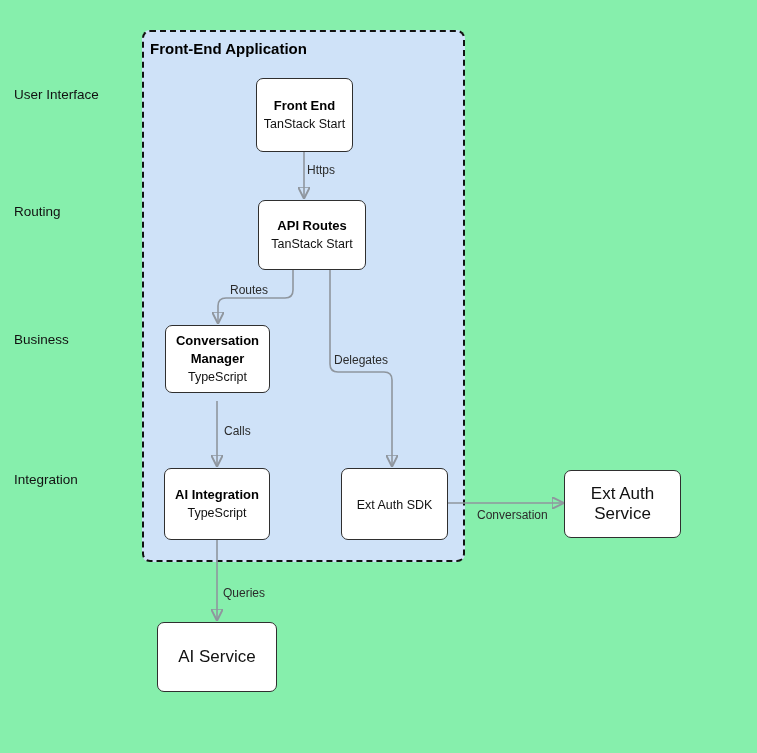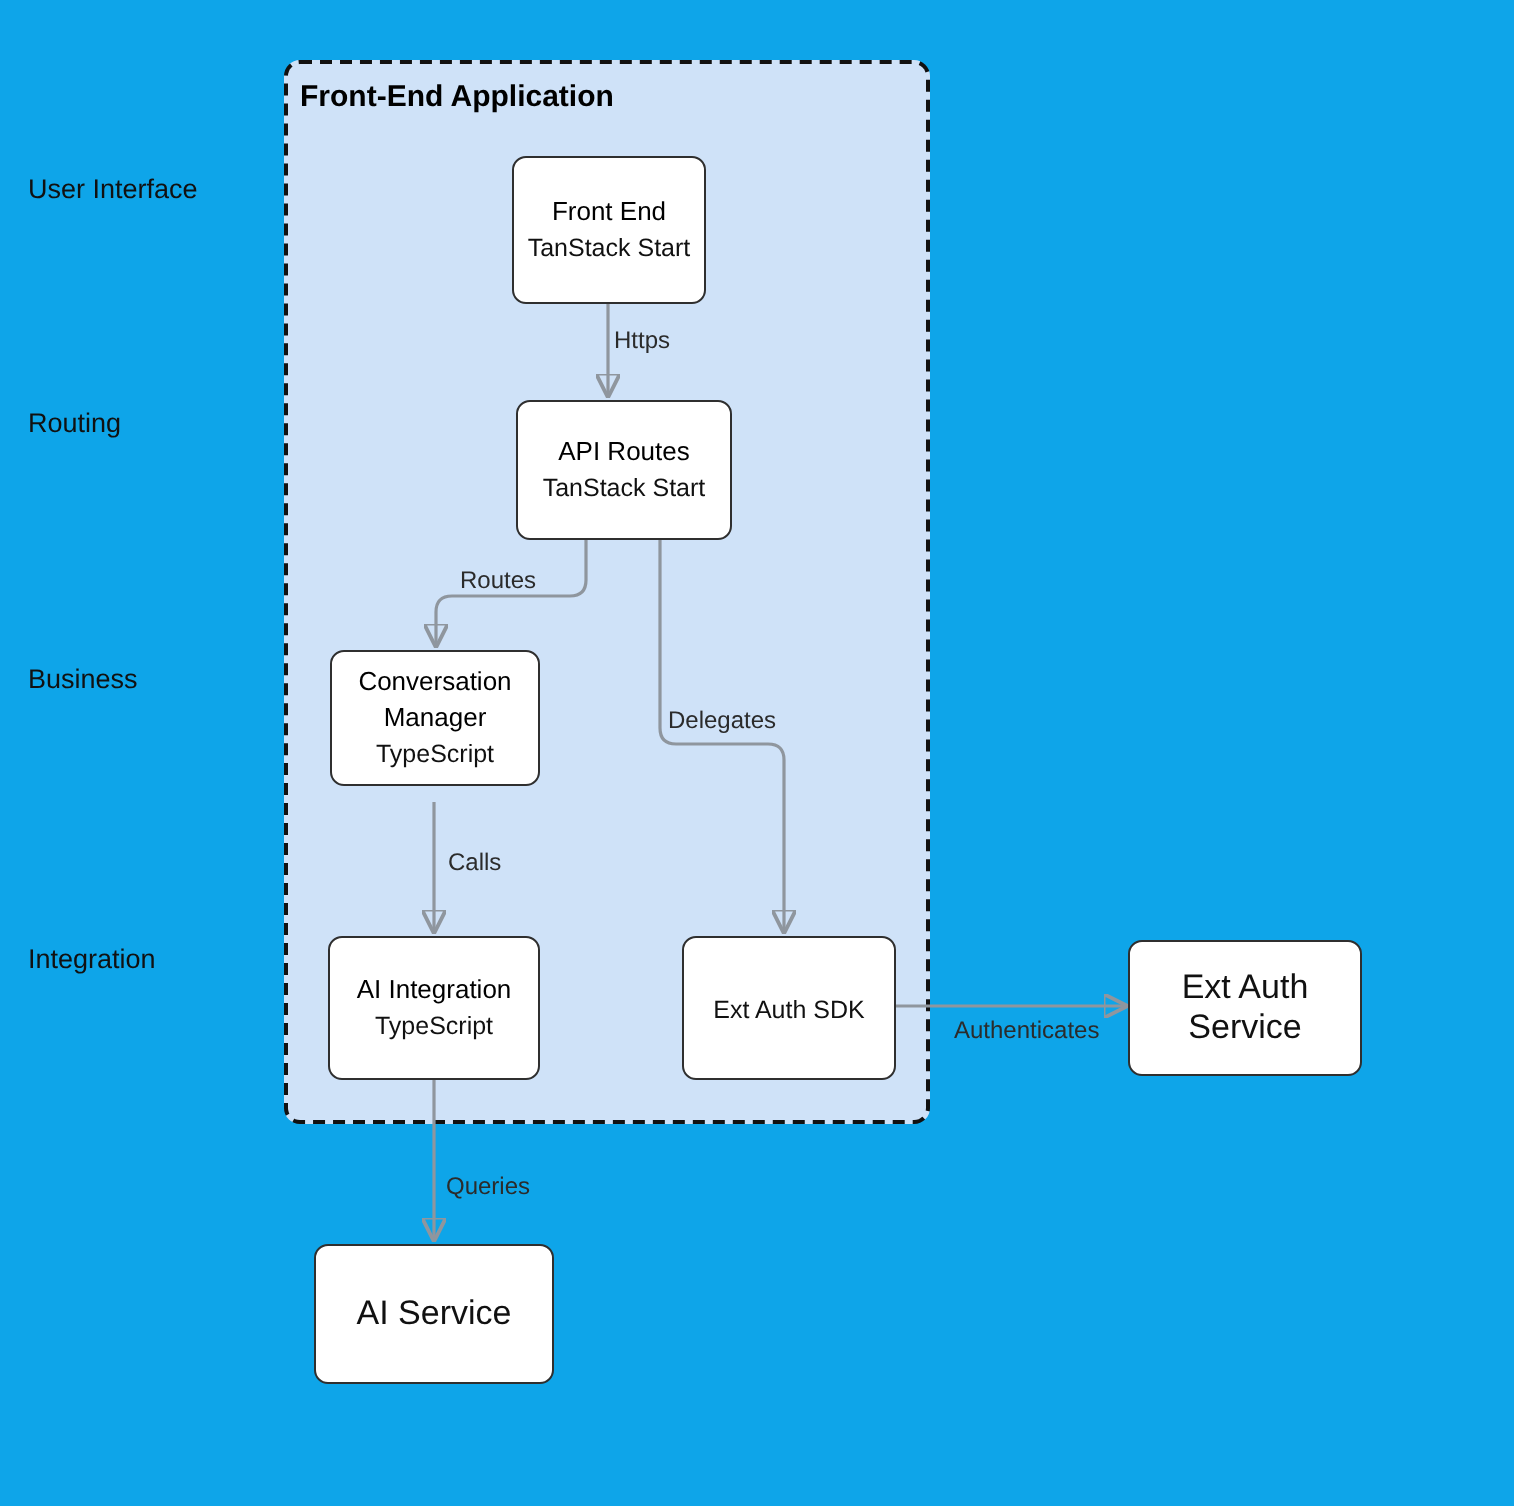--- a/index.html
+++ b/index.html
@@ -1,36 +1,36 @@
 <!DOCTYPE html>
 <html><head>
 <meta charset="utf-8">
 <style>
   html,body{margin:0;padding:0;background:#ffffff;}
   .canvas{
-    position:relative;width:757px;height:753px;background:#0ea5e9;overflow:hidden;
+    position:relative;width:757px;height:753px;background:#86efac;overflow:hidden;
     font-family:"Liberation Sans", sans-serif;color:#1a1a1a;
   }
   .layer-label{
     position:absolute;left:14px;width:130px;text-align:left;
     font-size:13.5px;color:#111;line-height:1.1;
   }
   .container-box{
     position:absolute;left:142px;top:30px;width:323px;height:532px;
     background:#cfe2f8;border:2px dashed #111;border-radius:8px;box-sizing:border-box;
   }
   .container-title{
     position:absolute;left:150px;top:40px;font-size:15px;font-weight:bold;color:#000;
   }
   .node{
     position:absolute;background:#ffffff;border:1.6px solid #2f2f2f;border-radius:7px;
     box-sizing:border-box;display:flex;flex-direction:column;align-items:center;
     justify-content:center;text-align:center;padding:4px;
   }
-  .node-title{font-size:13px;font-weight:normal;color:#000;line-height:1.35;}
+  .node-title{font-size:13px;font-weight:bold;color:#000;line-height:1.35;}
   .node-sub{font-size:12.5px;color:#111;line-height:1.35;margin-top:2px;}
   .node-single{font-size:17px;color:#111;text-align:center;}
   .edge-label{
     position:absolute;font-size:12px;font-weight:normal;color:#2b2b2b;white-space:nowrap;
   }
   svg.edges{position:absolute;left:0;top:0;width:757px;height:753px;pointer-events:none;}
   svg.edges path{fill:none;stroke:#8f969e;stroke-width:1.6px;}
 </style>
 </head>
 <body>
@@ -57,21 +57,21 @@
     <path d="M217,401 L217,465" marker-end="url(#arrow)"></path>
     <path d="M217,540 L217,619" marker-end="url(#arrow)"></path>
     <path d="M448,503 L562,503" marker-end="url(#arrow)"></path>
   </svg>
 
   <div class="edge-label" style="left:307px;top:163px">Https</div>
   <div class="edge-label" style="left:230px;top:283px">Routes</div>
   <div class="edge-label" style="left:334px;top:353px">Delegates</div>
   <div class="edge-label" style="left:224px;top:424px">Calls</div>
   <div class="edge-label" style="left:223px;top:586px">Queries</div>
-  <div class="edge-label" style="left:477px;top:508px">Authenticates</div>
+  <div class="edge-label" style="left:477px;top:508px">Conversation</div>
 
   <div class="node" style="left:256px;top:78px;width:97px;height:74px">
     <div class="node-title">Front End</div>
     <div class="node-sub">TanStack Start</div>
   </div>
 
   <div class="node" style="left:258px;top:200px;width:108px;height:70px">
     <div class="node-title">API Routes</div>
     <div class="node-sub">TanStack Start</div>
   </div>

